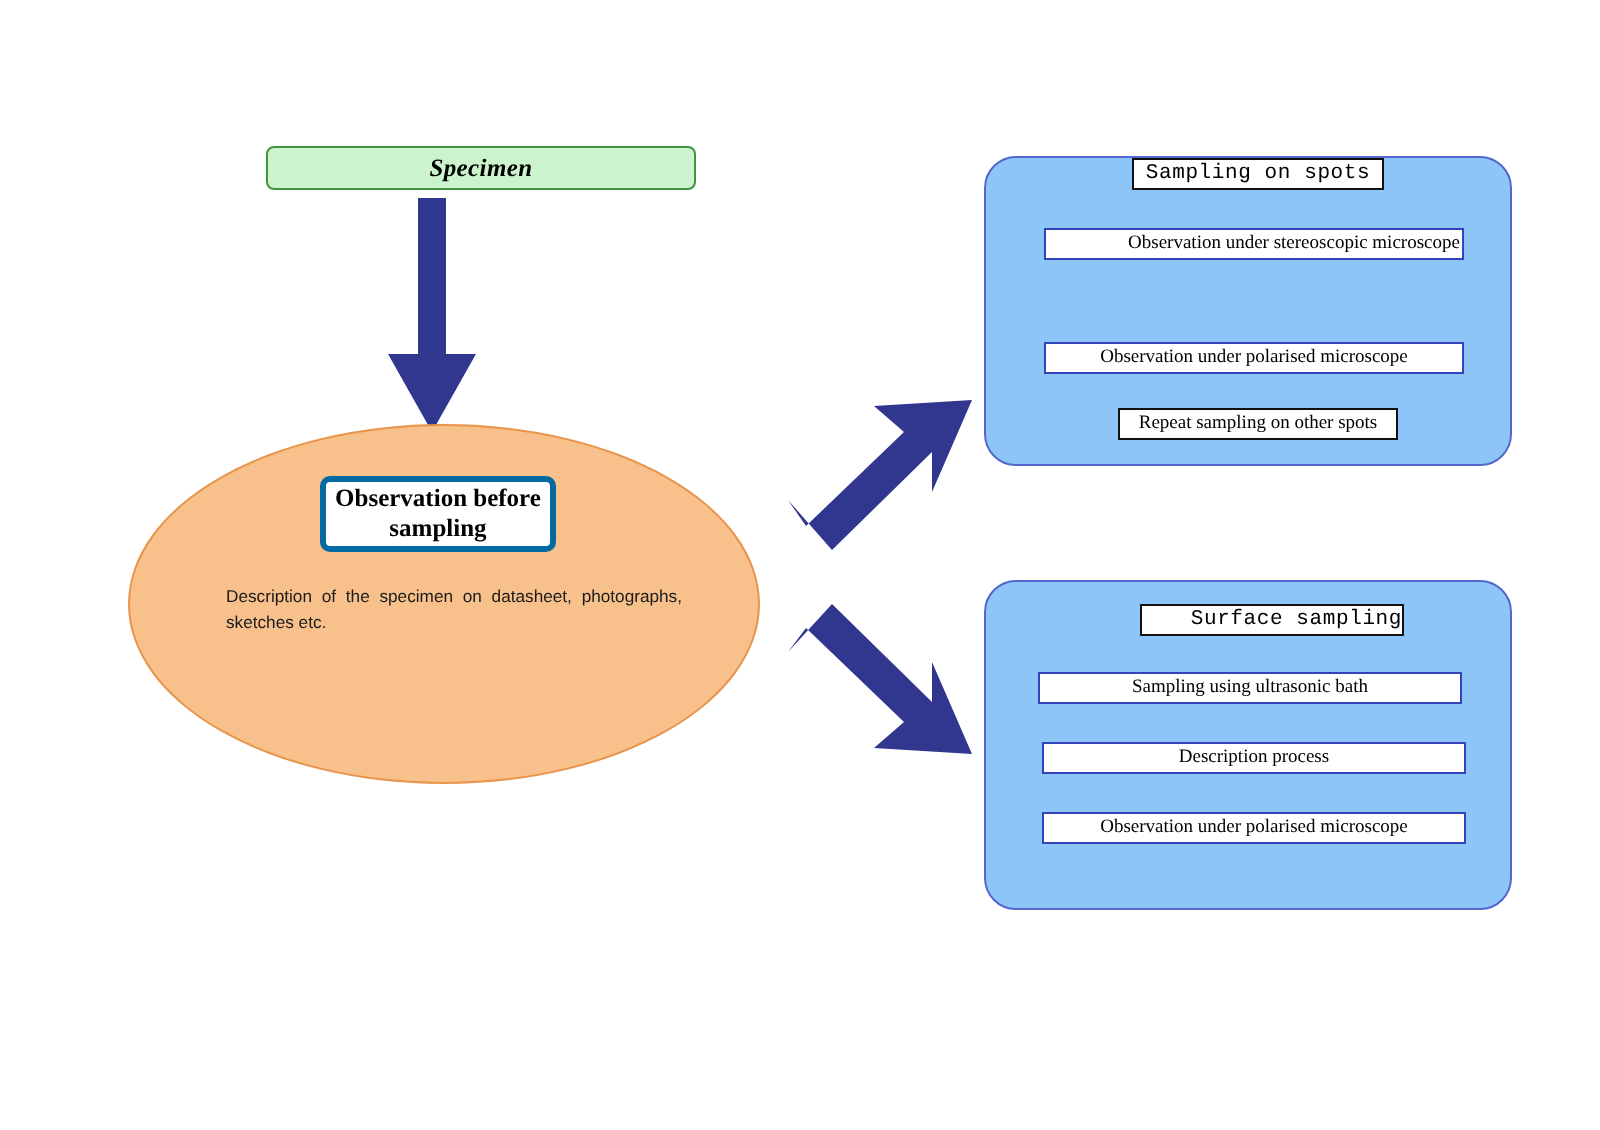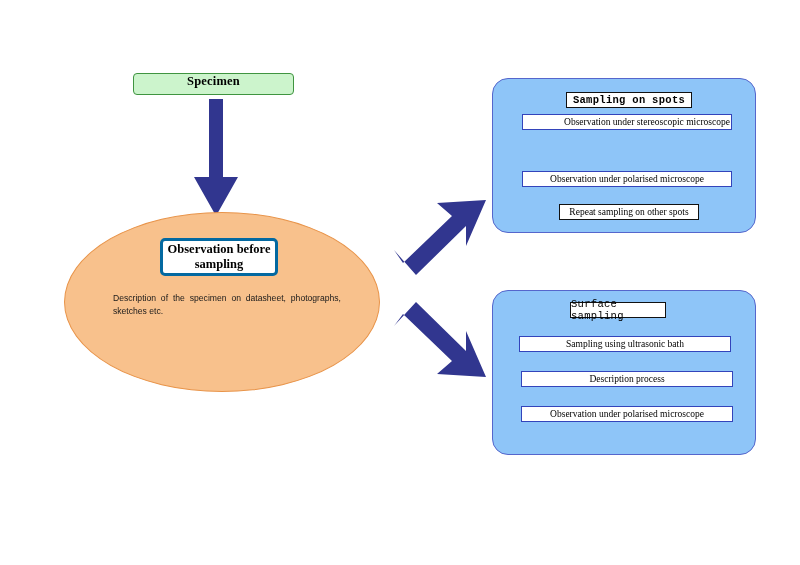--- a/index.html
+++ b/index.html
@@ -17,29 +17,30 @@
     height: 565px;
     background: #ffffff;
     overflow: hidden;
   }
 
   
   .specimen-box {
     position: absolute;
     left: 133px;
     top: 73px;
-    width: 161px;
+    width: 215px;
     height: 22px;
     background: #ccf4cc;
     border: 1.2px solid #3f9440;
     border-radius: 4px;
     display: flex;
-    align-items: flex-start;
-    justify-content: center;
-    box-sizing: border-box;
+    align-items: center;
+    justify-content: center;
+    box-sizing: border-box;
+    font-style: italic;
   }
   .specimen-box span {
     font-family: "Liberation Serif", "DejaVu Serif", serif;
     font-weight: bold;
     font-size: 12.5px;
     color: #000000;
     letter-spacing: 0.2px;
   }
 
   
@@ -162,35 +163,35 @@
 
   <svg class="arrow-svg" style="left:392px; top:196px;" width="96" height="82" viewBox="0 0 96 82">
     <polygon points="0,56 22,81 72,32 72,52 92,6 43,9 58,22 9,69" fill="#31368f" transform="translate(2,-2)"></polygon>
   </svg>
 
   <svg class="arrow-svg" style="left:392px; top:300px;" width="96" height="82" viewBox="0 0 96 82">
     <polygon points="0,24 22,0 72,49 72,29 92,75 43,72 58,59 9,12" fill="#31368f" transform="translate(2,2)"></polygon>
   </svg>
 
   <div class="panel" id="panel-spots"></div>
-  <div class="panel-title" style="left:566px; top:92px; width:126px;font-weight:bold;">
+  <div class="panel-title" style="left:566px; top:79px; width:126px;">
     <span>Sampling on spots</span>
   </div>
   <div class="panel-item item-blue" style="left:522px; top:114px; width:210px;padding-left:40px;">
     <span>Observation under stereoscopic microscope</span>
   </div>
   <div class="panel-item item-blue" style="left:522px; top:171px; width:210px;">
     <span>Observation under polarised microscope</span>
   </div>
   <div class="panel-item item-black" style="left:559px; top:204px; width:140px;">
     <span>Repeat sampling on other spots</span>
   </div>
 
   <div class="panel" id="panel-surface"></div>
-  <div class="panel-title" style="left:570px; top:302px; width:96px;">
+  <div class="panel-title" style="left:570px; top:302px; width:132px;justify-content:flex-end;">
     <span>Surface sampling</span>
   </div>
   <div class="panel-item item-blue" style="left:519px; top:336px; width:212px;">
     <span>Sampling using ultrasonic bath</span>
   </div>
   <div class="panel-item item-blue" style="left:521px; top:371px; width:212px;">
     <span>Description process</span>
   </div>
   <div class="panel-item item-blue" style="left:521px; top:406px; width:212px;">
     <span>Observation under polarised microscope</span>

